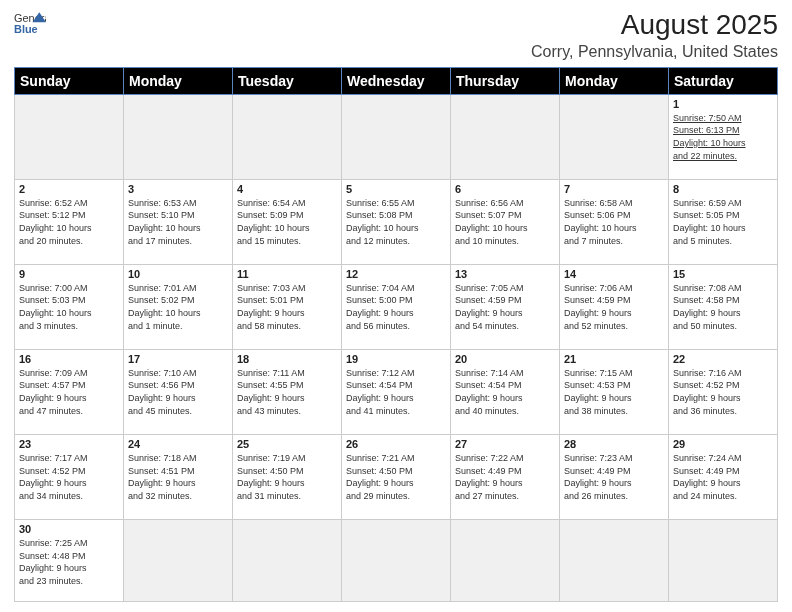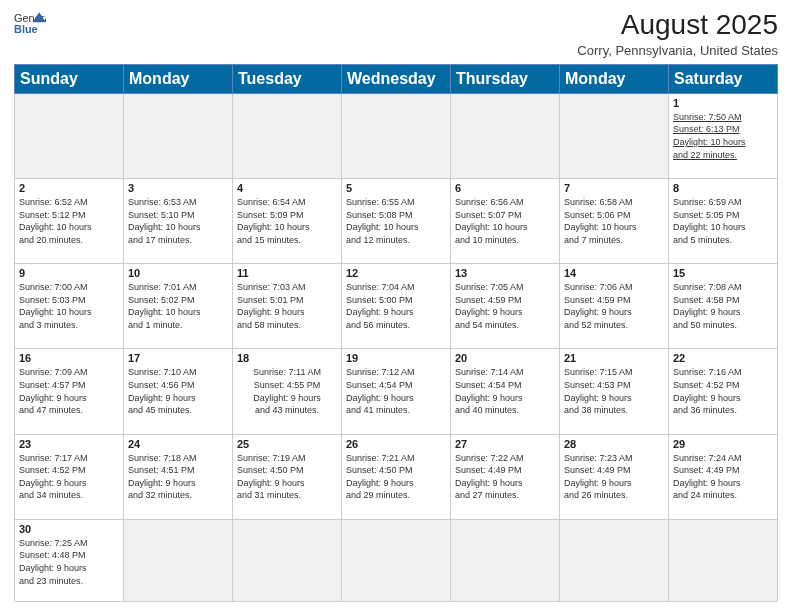--- a/index.html
+++ b/index.html
@@ -35,35 +35,35 @@
     .title-block {
       text-align: right;
     }
     .month-title {
       font-size: 28px;
       font-weight: normal;
       color: #222;
       line-height: 1.1;
     }
     .subtitle {
-      font-size: 13px;
+      font-size: 16px;
       color: #444;
       margin-top: 2px;
     }
     .calendar {
       flex: 1;
       border: 1px solid #ccc;
       border-collapse: collapse;
       width: 100%;
       table-layout: fixed;
     }
     .calendar th {
-      background: #0369a1;
+      background: #000000;
       color: #fff;
-      font-size: 16px;
+      font-size: 14px;
       font-weight: bold;
       text-align: left;
       padding: 5px 5px;
       border: 1px solid #5a85c0;
     }
     .calendar td {
       border: 1px solid #ccc;
       vertical-align: top;
       padding: 3px 4px;
       font-size: 9.5px;
@@ -247,21 +247,21 @@
           </td>
           <td>
             <div class="day-number">17</div>
             <div class="day-info" style="white-space: pre-line;">Sunrise: 7:10 AM
 Sunset: 4:56 PM
 Daylight: 9 hours
 and 45 minutes.</div>
           </td>
           <td>
             <div class="day-number">18</div>
-            <div class="day-info" style="white-space: pre-line; text-align: center;">Sunrise: 7:11 AM
+            <div class="day-info" style="white-space: pre-line;">Sunrise: 7:11 AM
 Sunset: 4:55 PM
 Daylight: 9 hours
 and 43 minutes.</div>
           </td>
           <td>
             <div class="day-number">19</div>
             <div class="day-info" style="white-space: pre-line;">Sunrise: 7:12 AM
 Sunset: 4:54 PM
 Daylight: 9 hours
 and 41 minutes.</div>

